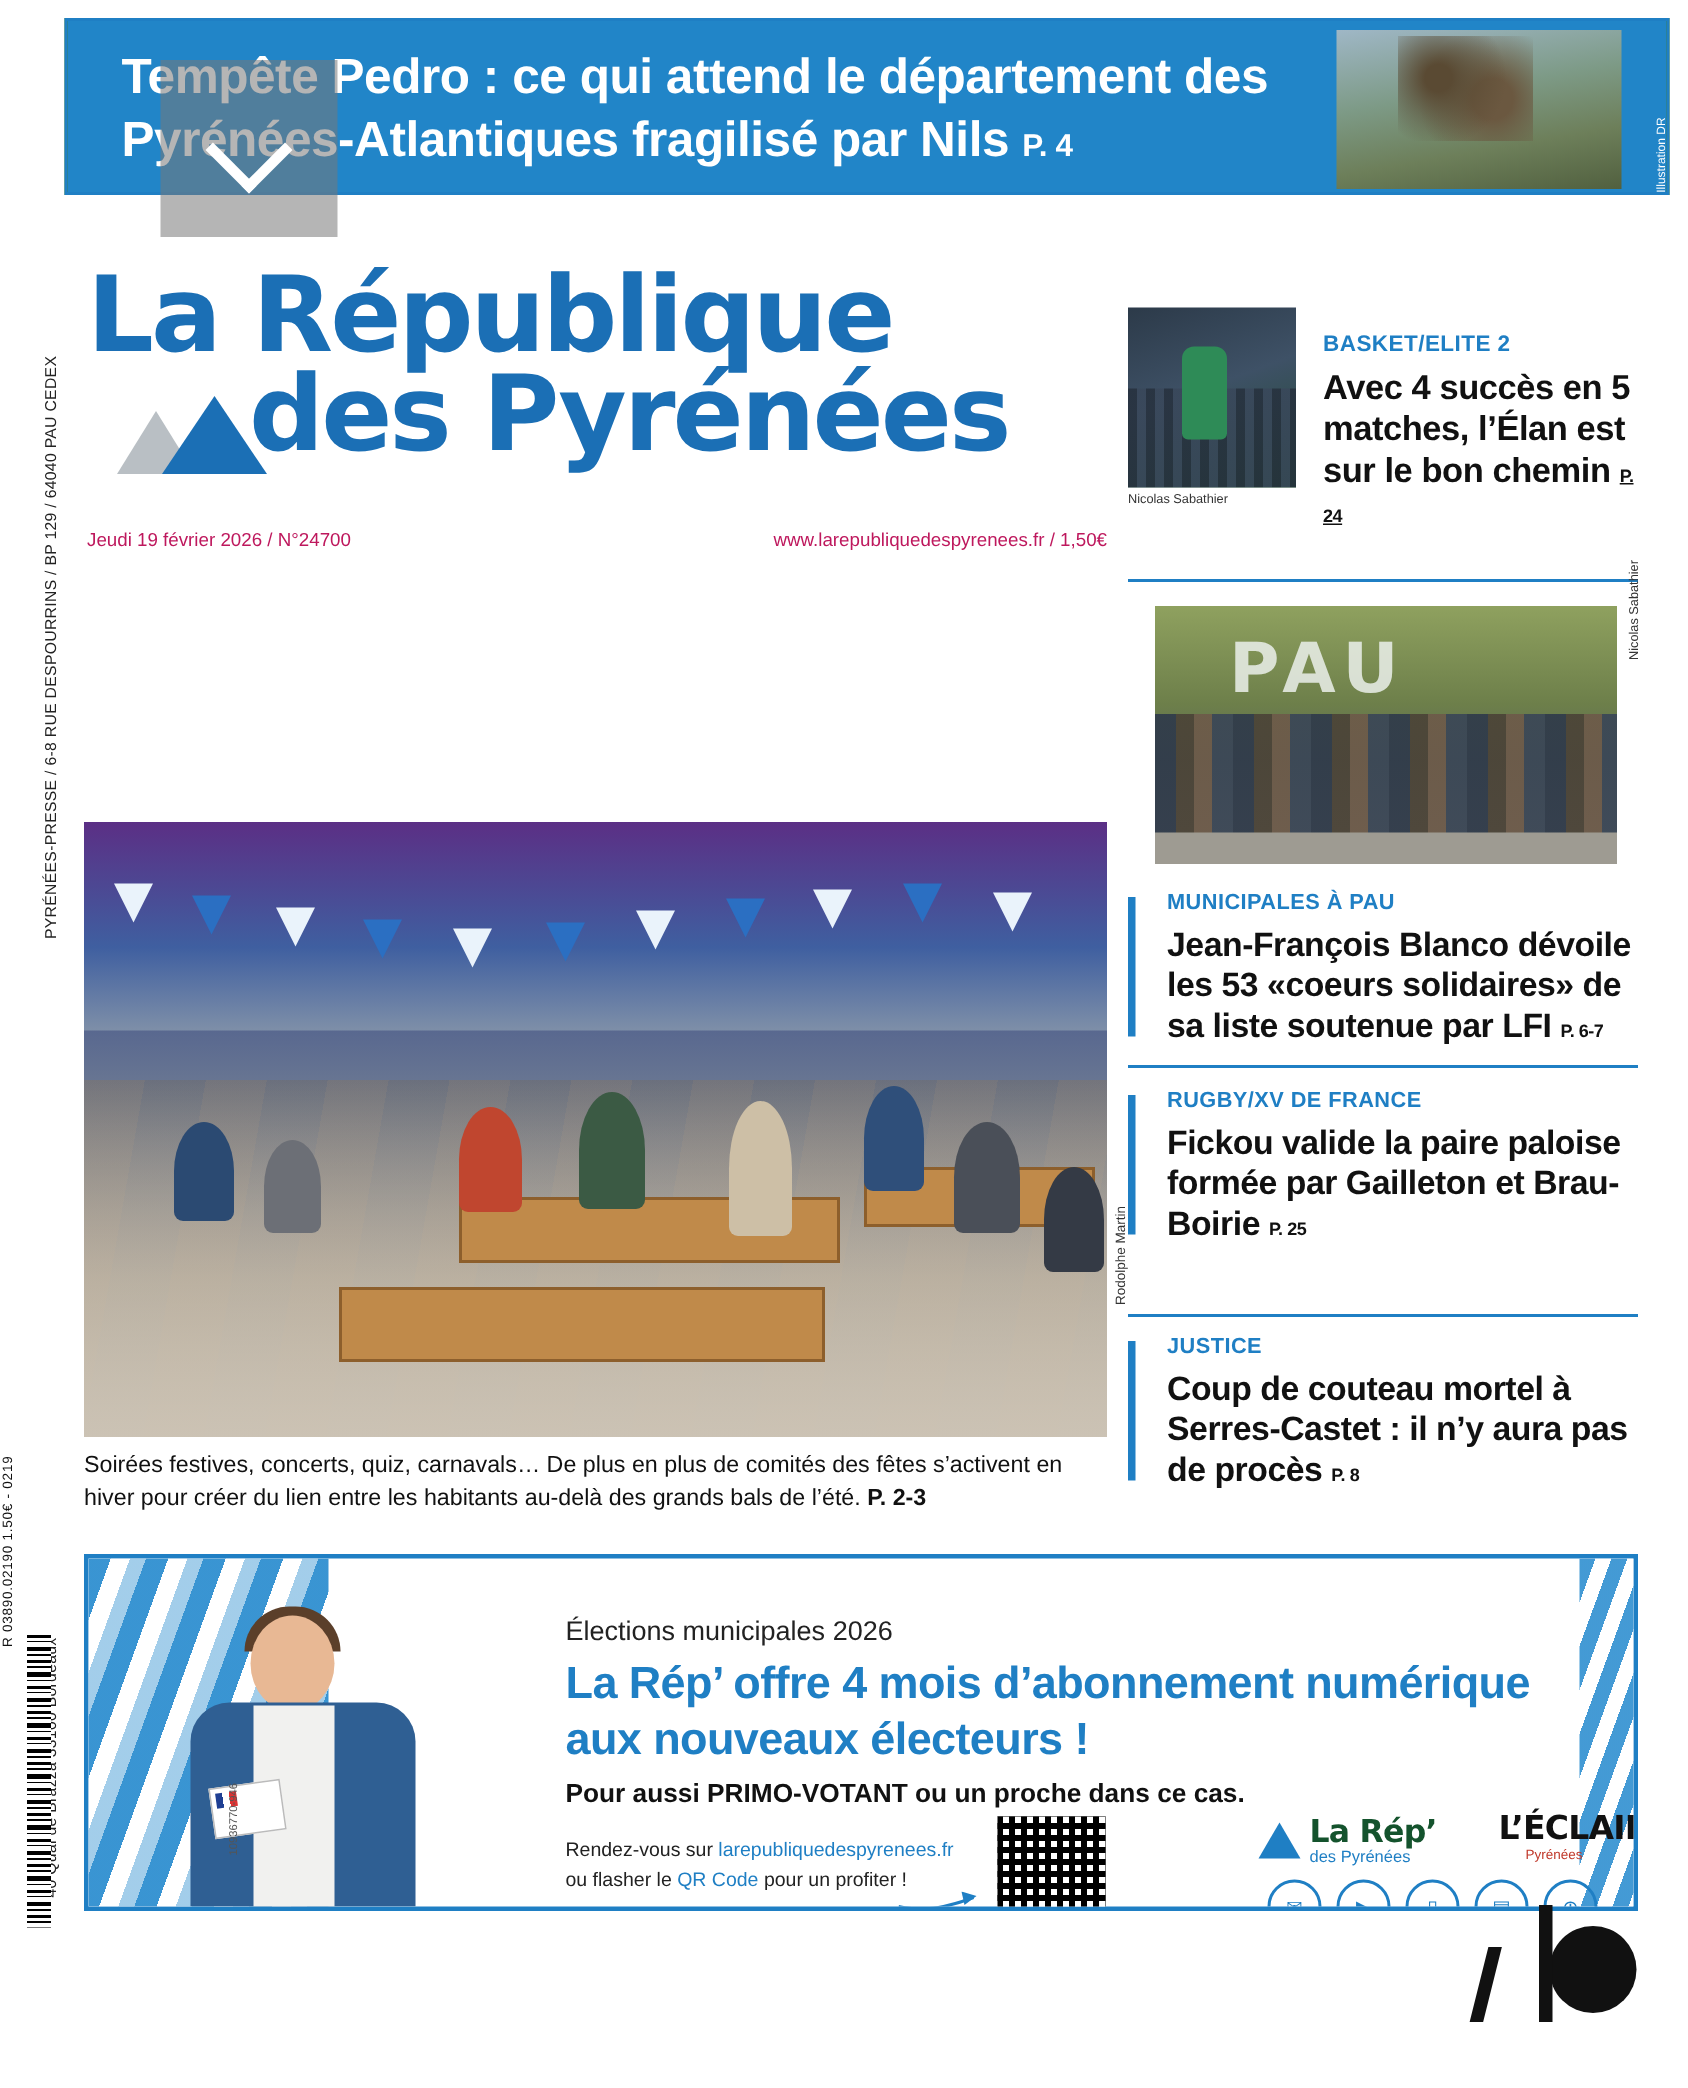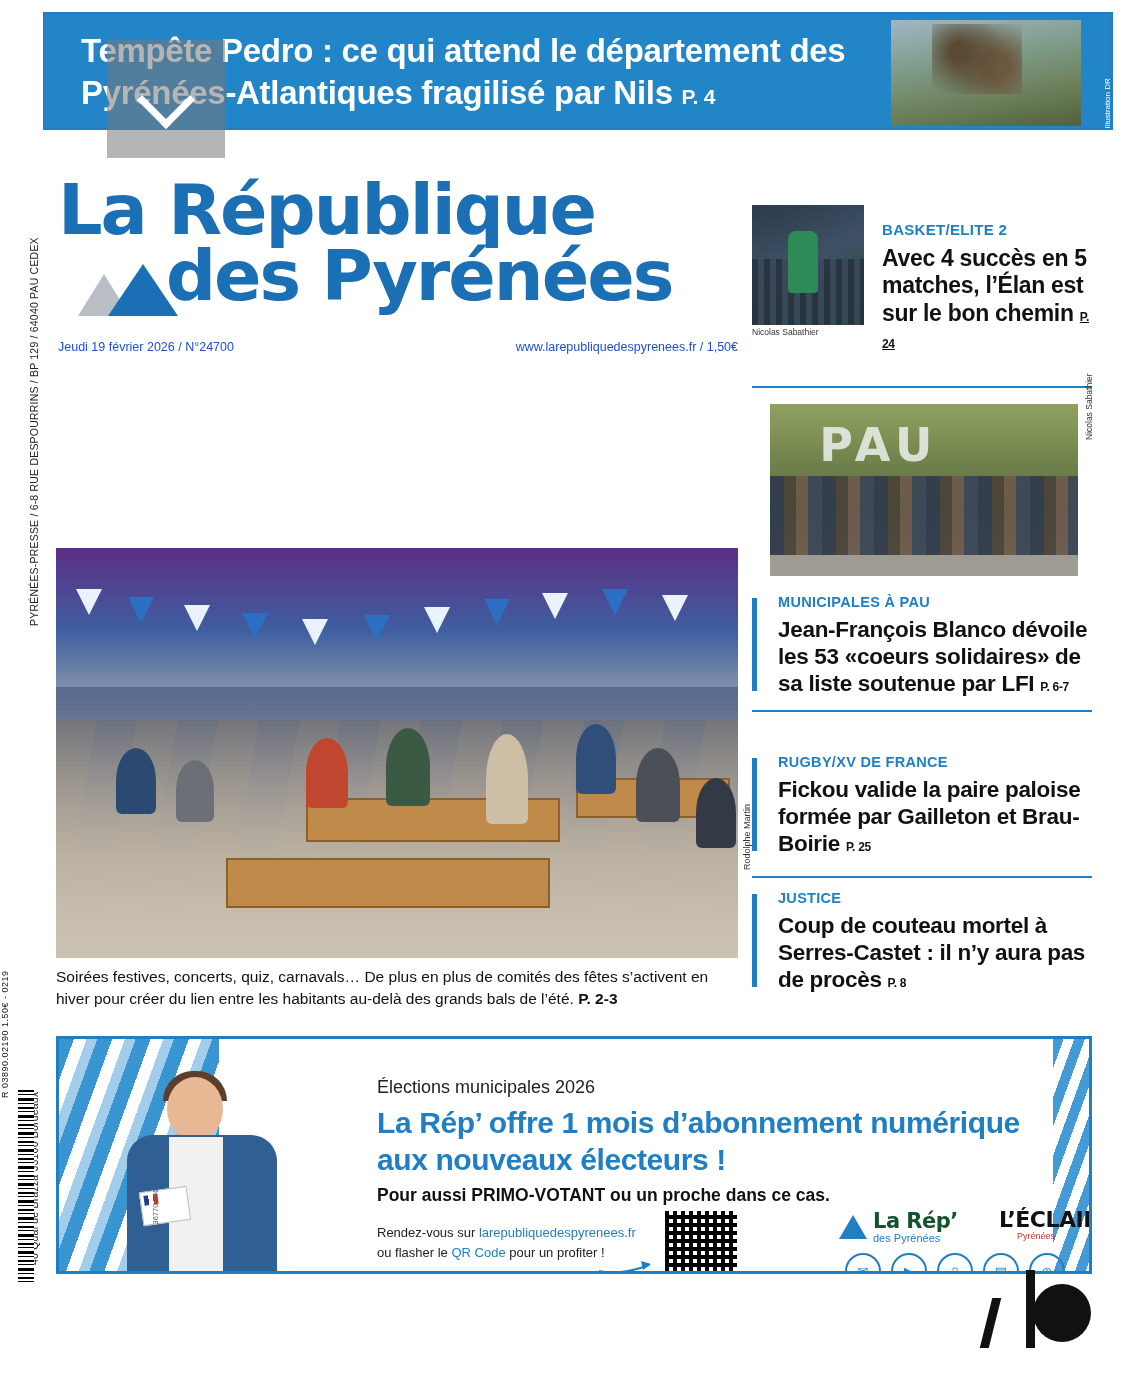--- a/index.html
+++ b/index.html
@@ -168,24 +168,24 @@
   }
   .logo-mountain .m2 {
     position: absolute; left: 30px; bottom: 0;
     width: 0; height: 0;
     border-left: 35px solid transparent;
     border-right: 35px solid transparent;
     border-bottom: 52px solid #1b6fb5;
   }
   .masthead-meta {
     position: absolute;
-    left: 58px; top: 340px;
+    left: 58px; top: 353px;
     width: 680px;
     font-size: 12.5px;
-    color: #1d4ed8;
+    color: #be185d;
   }
   .masthead-meta .right {
     position: absolute;
     right: 0; top: 0;
     font-size: 12.5px;
   }
 
   
   .basket-block {
     position: absolute;
@@ -637,21 +637,21 @@
     <div class="bar"></div>
     <div class="kicker">MUNICIPALES À PAU</div>
     <div class="head">
       <span>Jean-François Blanco dévoile les 53 «coeurs solidaires» de sa liste soutenue par LFI</span>
       <span class="pg">P. 6-7</span>
     </div>
   </div>
 
   <div class="hr-blue" style="top:710px;"></div>
 
-  <div class="story" style="top:754px;">
+  <div class="story" style="top:726px;">
     <div class="bar"></div>
     <div class="kicker">RUGBY/XV DE FRANCE</div>
     <div class="head">
       <span>Fickou valide la paire paloise formée par Gailleton et Brau-Boirie</span>
       <span class="pg">P. 25</span>
     </div>
   </div>
 
   <div class="hr-blue" style="top:876px;"></div>
 
@@ -670,21 +670,21 @@
     <div class="man">
       <div class="hair"></div>
         <div class="head"></div>
         <div class="body"></div>
         <div class="shirt"></div>
         <div class="card"></div>
     </div>
     <div class="ad-vertcode">10936770-946</div>
 
     <div class="ad-eyebrow">Élections municipales 2026</div>
-    <div class="ad-title">La Rép’ offre 1 mois d’abonnement numérique aux nouveaux électeurs !</div>
+    <div class="ad-title">La Rép’ offre 4 mois d’abonnement numérique aux nouveaux électeurs !</div>
     <div class="ad-sub">Pour aussi PRIMO-VOTANT ou un proche dans ce cas.</div>
     <div class="ad-rdv">
       <span>Rendez-vous sur </span><a href="#">larepubliquedespyrenees.fr</a><br>
       <span>ou flasher le </span><span class="qr-word">QR Code</span><span> pour un profiter !</span>
     </div>
     <div class="ad-arrow">
       <svg width="56" height="16" viewBox="0 0 56 16">
           <path d="M0 10 C 18 14, 34 10, 50 4" stroke="#1f7fc4" stroke-width="2" fill="none"></path>
           <path d="M42 0 L52 3 L44 9 Z" fill="#1f7fc4"></path>
         </svg>

